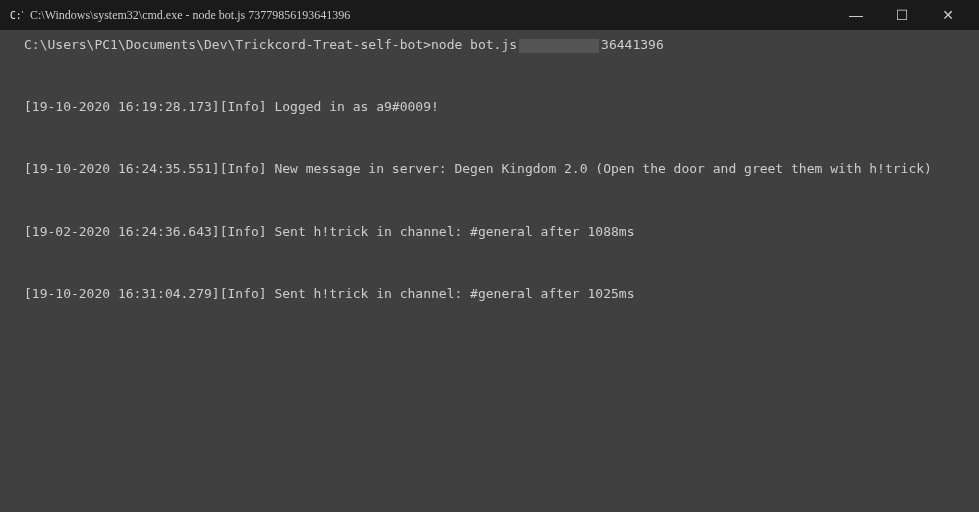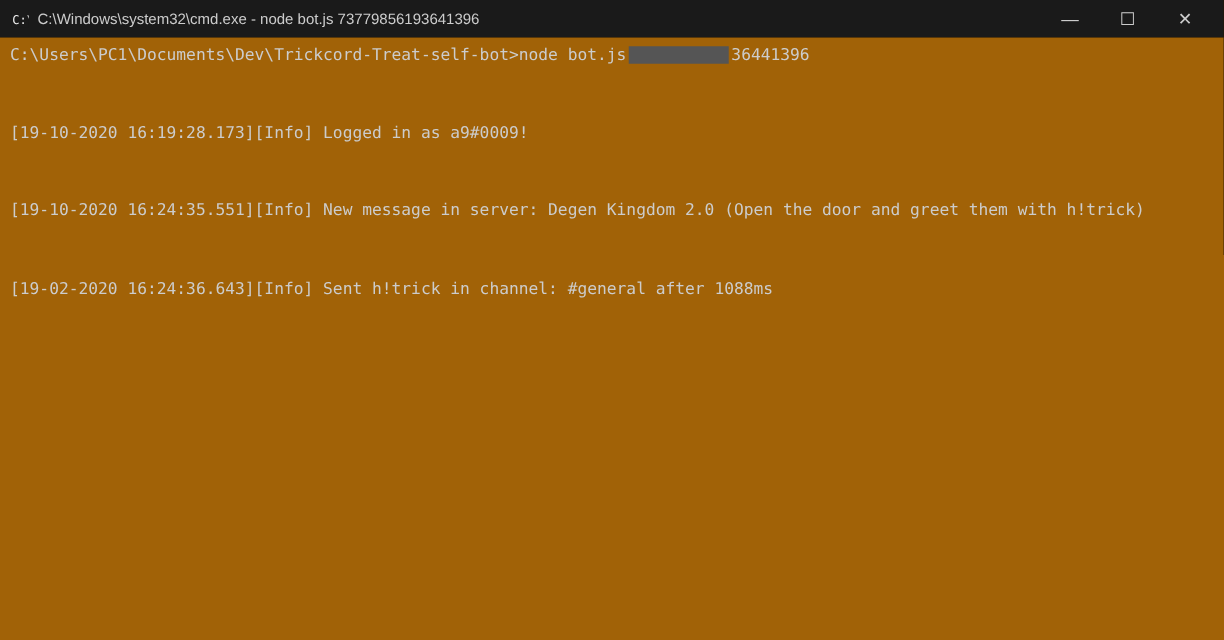--- a/index.html
+++ b/index.html
@@ -36,21 +36,21 @@
     }
 
     .title-bar-icon svg {
       width: 14px;
       height: 14px;
     }
 
     .title-bar-text {
       color: #ccc;
       font-size: 12px;
-      font-family: Liberation Sans, sans-serif;
+      font-family: Liberation Serif, serif;
       flex: 1;
     }
 
     .title-bar-controls {
       display: flex;
       gap: 0;
     }
 
     .title-bar-btn {
       width: 46px;
@@ -60,23 +60,23 @@
       color: #ccc;
       font-size: 14px;
       cursor: pointer;
       display: flex;
       align-items: center;
       justify-content: center;
       font-family: 'Segoe UI', sans-serif;
     }
 
     .terminal {
-      background: #a16207;
+      background: #404040;
       color: #cccccc;
-      padding: 6px 8px;
+      padding: 6px 24px;
       height: calc(512px - 30px);
       overflow: hidden;
       line-height: 1.4;
     }
 
     .prompt-line {
       color: #cccccc;
       white-space: nowrap;
     }
 
@@ -117,15 +117,16 @@
   </div>
 
   <div class="terminal">
     <div class="prompt-line">
       <span>C:\Users\PC1\Documents\Dev\Trickcord-Treat-self-bot&gt;node bot.js</span><span class="redacted-box">&nbsp;&nbsp;&nbsp;&nbsp;&nbsp;&nbsp;&nbsp;&nbsp;&nbsp;&nbsp;</span><span>36441396</span>
     </div>
     <div id="log-lines">
         <div class="log-line">[19-10-2020 16:19:28.173][Info]  Logged in as a9#0009!</div>
         <div class="log-line">[19-10-2020 16:24:35.551][Info]  New message in server: Degen Kingdom 2.0 (Open the door and greet them with h!trick)</div>
         <div class="log-line">[19-02-2020 16:24:36.643][Info]  Sent h!trick in channel: #general after 1088ms</div>
+        <div class="log-line">[19-10-2020 16:31:04.279][Info]  Sent h!trick in channel: #general after 1025ms</div>
       </div>
   </div>
 </div>
 
 </body></html>

